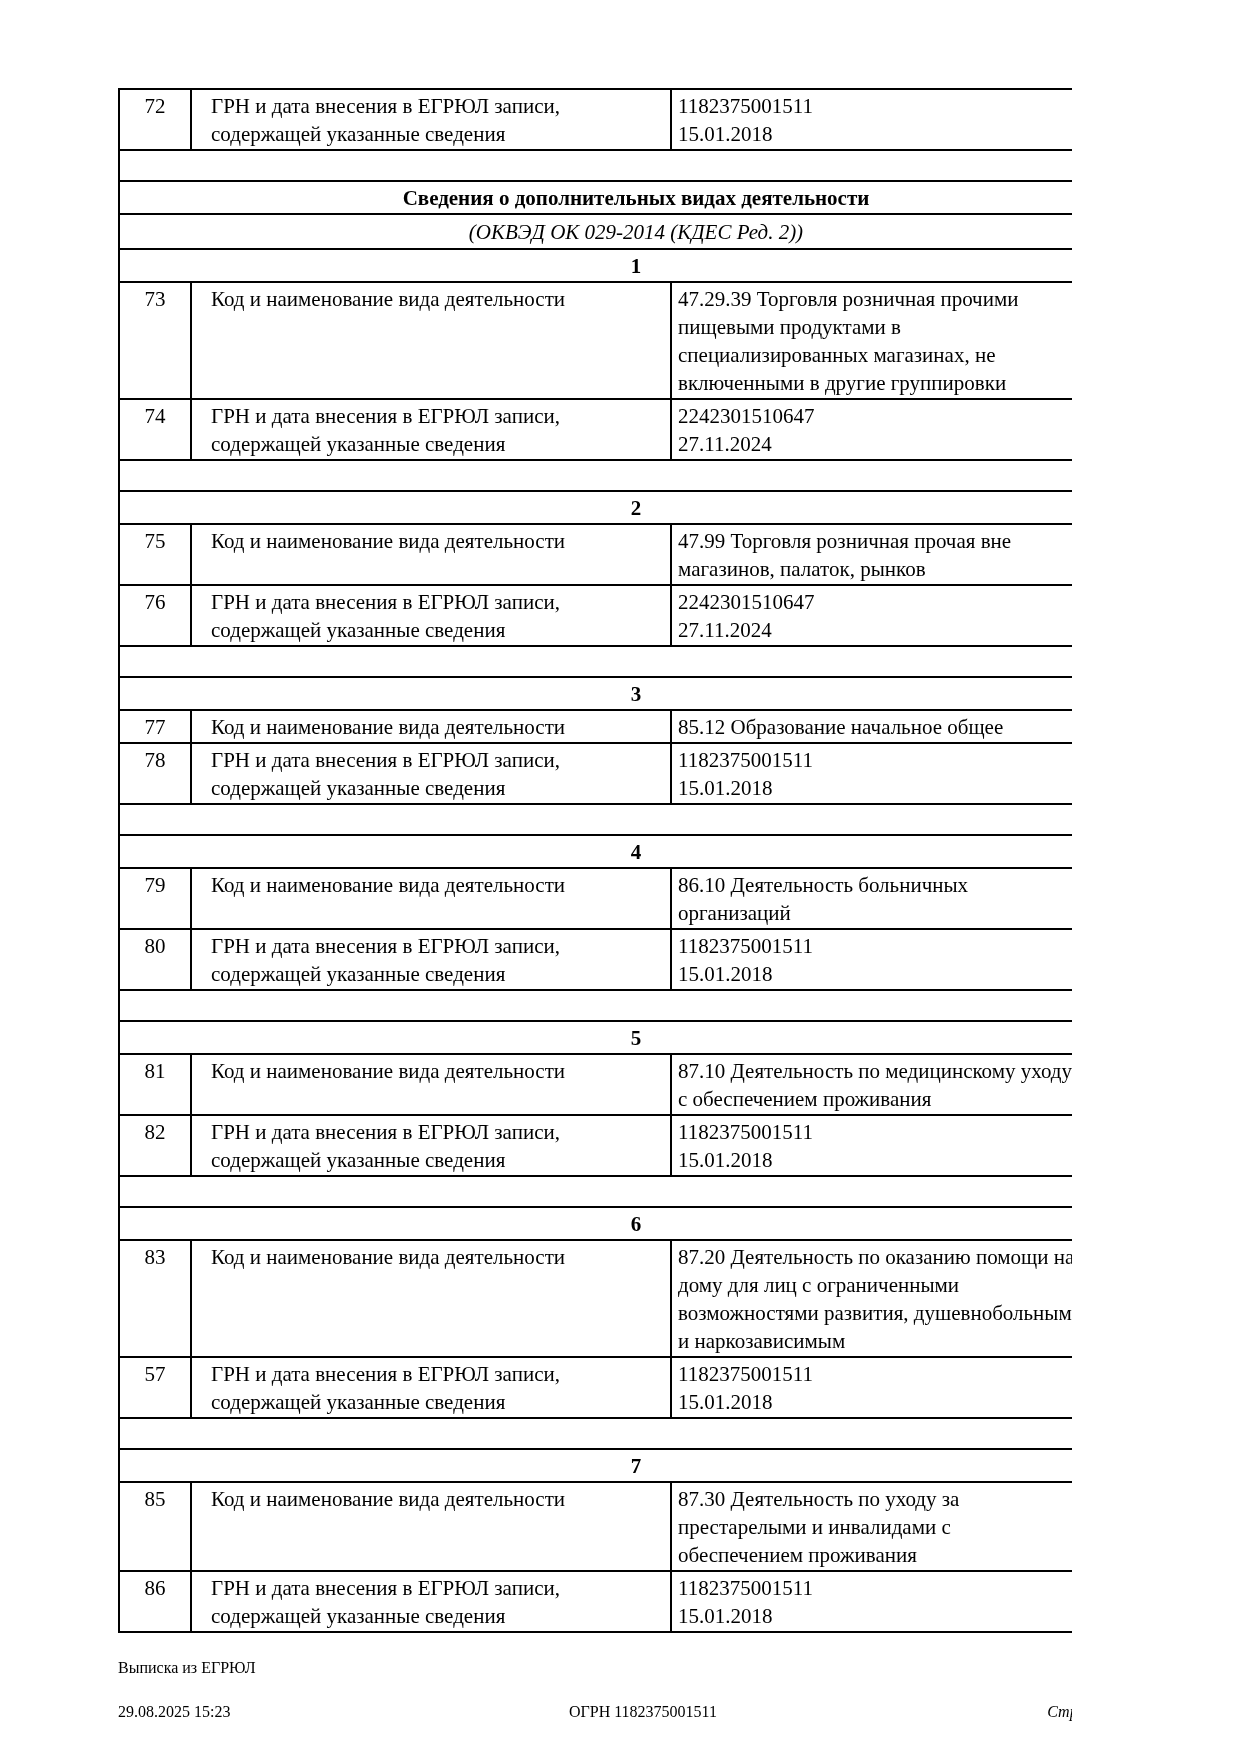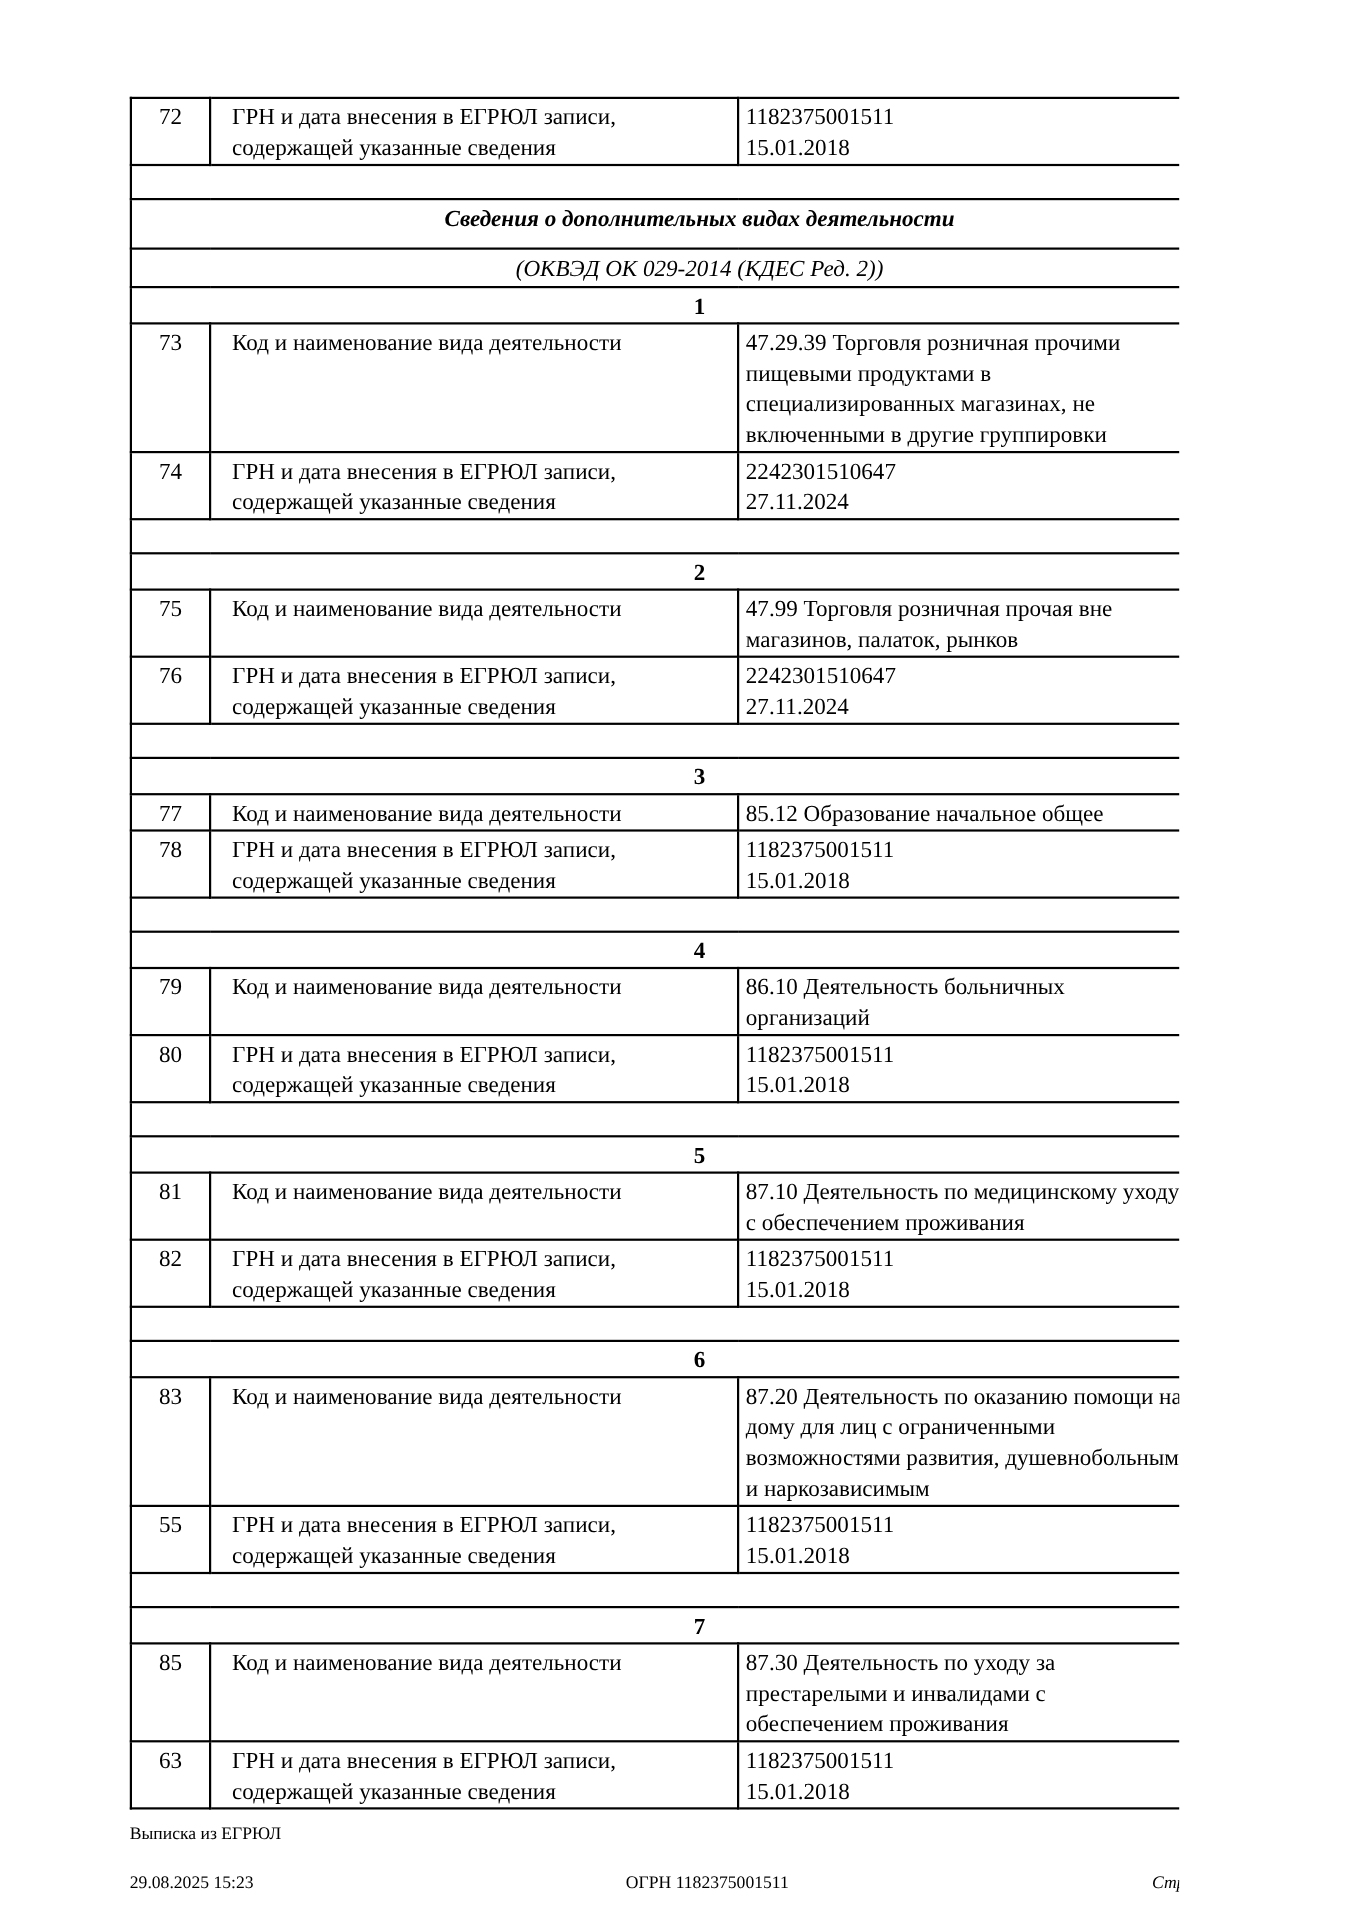--- a/index.html
+++ b/index.html
@@ -52,22 +52,21 @@
     padding: 0;
   }
   tr.sect-num td {
     text-align: center;
     font-weight: bold;
     padding: 2px 0 1px 0;
   }
   tr.sect-title td {
     text-align: center;
     font-weight: bold;
-    font-style: italic;
-    padding: 2px 0 13px 0;
+    padding: 2px 0 1px 0;
     margin-left: 12px;
   }
   tr.sect-sub td {
     text-align: center;
     font-style: italic;
     padding: 3px 0 2px 0;
   }
   .footer {
     position: absolute;
     left: 118px;
@@ -234,42 +233,42 @@
       </tr>
       <tr>
         <td class="num">83</td>
         <td class="lbl">Код и наименование вида деятельности</td>
         <td class="val">87.20 Деятельность по оказанию помощи на
 дому для лиц с ограниченными
 возможностями развития, душевнобольным
 и наркозависимым</td>
       </tr>
       <tr>
-        <td class="num">55</td>
+        <td class="num">57</td>
         <td class="lbl">ГРН и дата внесения в ЕГРЮЛ записи,
 содержащей указанные сведения</td>
         <td class="val">1182375001511
 15.01.2018</td>
       </tr>
       <tr class="spacer">
           <td colspan="3"></td>
         </tr>
 
       <tr class="sect-num">
         <td colspan="3">7</td>
       </tr>
       <tr>
         <td class="num">85</td>
         <td class="lbl">Код и наименование вида деятельности</td>
         <td class="val">87.30 Деятельность по уходу за
 престарелыми и инвалидами с
 обеспечением проживания</td>
       </tr>
       <tr>
-        <td class="num">63</td>
+        <td class="num">86</td>
         <td class="lbl">ГРН и дата внесения в ЕГРЮЛ записи,
 содержащей указанные сведения</td>
         <td class="val">1182375001511
 15.01.2018</td>
       </tr>
     </tbody>
   </table>
 
   <div class="footer">
     <div>Выписка из ЕГРЮЛ</div>

